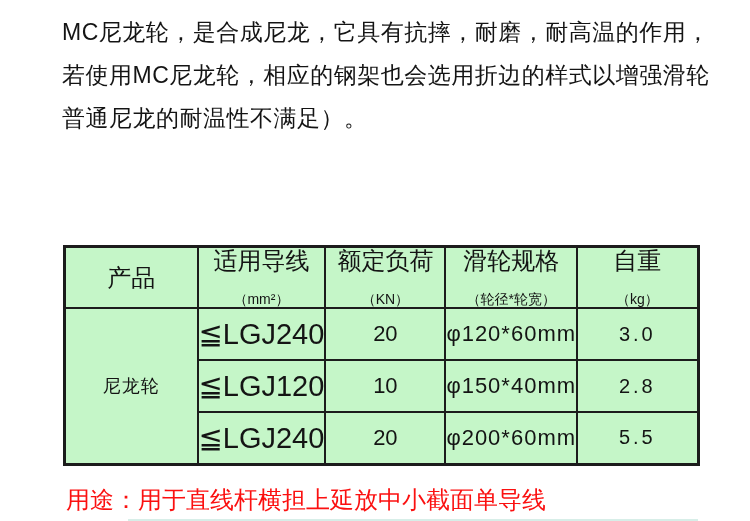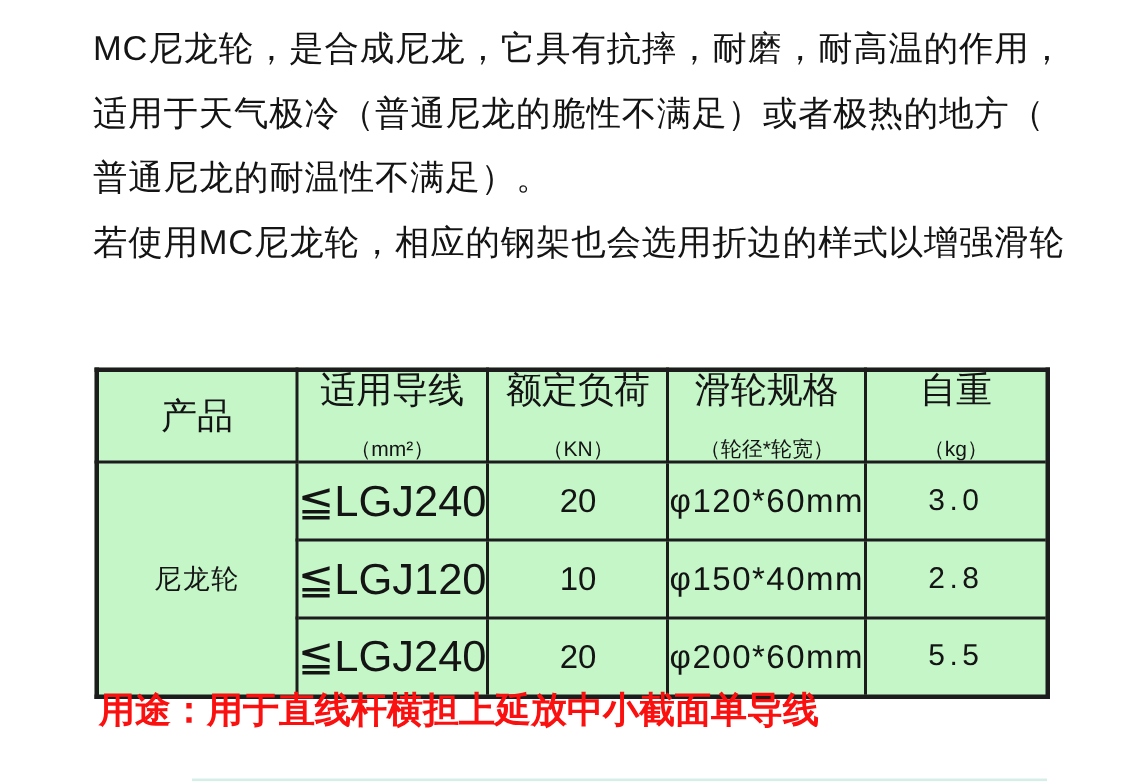--- a/index.html
+++ b/index.html
@@ -53,47 +53,46 @@
   td.product-cell { font-size: 18px; letter-spacing: 1px; }
   td.wire { font-size: 29px; margin-left: 29px; }
   td.load { font-size: 22px; }
   td.spec-cell { font-size: 22px; letter-spacing: 1px; }
   td.wt { font-size: 20px; letter-spacing: 3px; }
 
   
   .usage {
     position: absolute;
     left: 66px;
-    top: 460px;
+    top: 486px;
     font-size: 24px;
     line-height: 28px;
-    font-weight: 700;
+    font-weight: 400;
     white-space: nowrap;
   }
 
   
   .bottom-divider {
     position: absolute;
     left: 128px;
     bottom: 0;
     width: 570px;
     height: 2px;
     background: rgba(140, 205, 190, 0.35);
   }
 </style>
 </head>
 <body>
 
 <div id="page">
 
   <div class="intro">
     <div class="line">MC尼龙轮，是合成尼龙，它具有抗摔，耐磨，耐高温的作用，</div>
-    <div class="line">适用于天气极冷（普通尼龙的脆性不满足）或者极热的地方（</div>
+    <div class="line">若使用MC尼龙轮，相应的钢架也会选用折边的样式以增强滑轮</div>
     <div class="line">普通尼龙的耐温性不满足）。</div>
-    <div class="line">若使用MC尼龙轮，相应的钢架也会选用折边的样式以增强滑轮</div>
   </div>
 
   <div class="spec-table-wrap">
     <table class="spec" style="background: rgb(197, 246, 200);">
       <colgroup>
         <col style="width:133px">
         <col style="width:116px">
         <col style="width:120px">
         <col style="width:131px">
         <col style="width:121px">

